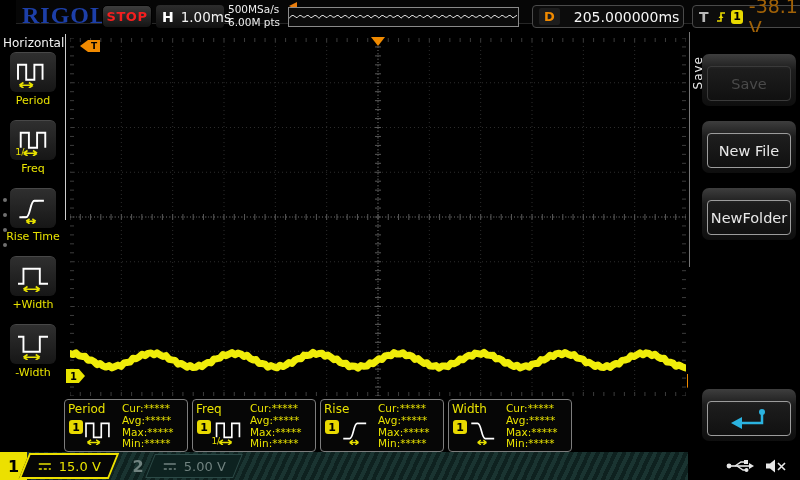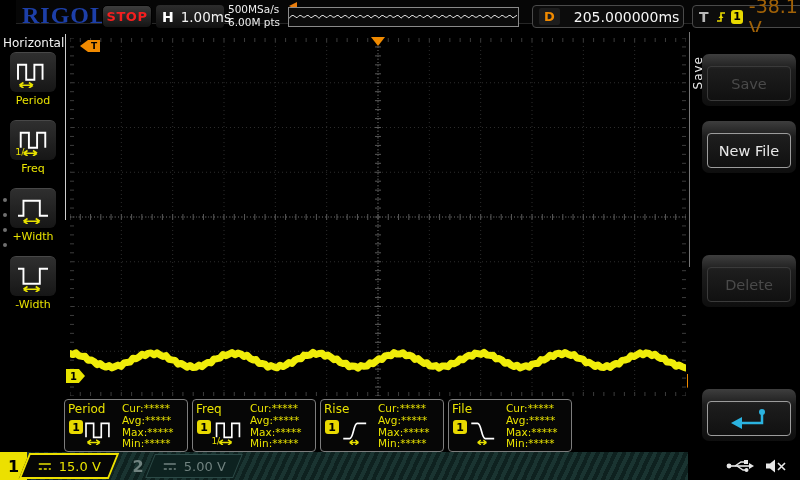--- a/index.html
+++ b/index.html
@@ -177,20 +177,30 @@
   </div>
   <div class="menu-item">
     <div class="menu-btn">
       <svg width="36" height="30" viewBox="0 0 26 22">
         <path d="M4 16 V5 H10 V16 H16 V5 H22 V16" stroke="#fff" stroke-width="1.4" fill="none"></path>
         <text x="0" y="21" fill="#e8e200" font-size="7">1/</text>
         <path d="M6 20 H16 M6 20 l3 -2 M6 20 l3 2 M16 20 l-3 -2 M16 20 l-3 2" stroke="#e8e200" stroke-width="1.2" fill="none"></path>
       </svg>
     </div>
     <div class="menu-label">Freq</div>
+  </div>
+  <div class="menu-item">
+    <div class="menu-btn">
+      <svg width="36" height="30" viewBox="0 0 26 22">
+        <path d="M3 17 H8 C11 17 11 5 14 5 H21" stroke="#fff" stroke-width="1.4" fill="none"></path>
+        <path d="M13 5 H17 M5 17 H9" stroke="#fff" stroke-width="1" fill="none"></path>
+        <path d="M8 20 H15 M8 20 l2.5 -1.8 M8 20 l2.5 1.8 M15 20 l-2.5 -1.8 M15 20 l-2.5 1.8" stroke="#e8e200" stroke-width="1.2" fill="none"></path>
+      </svg>
+    </div>
+    <div class="menu-label">Rise Time</div>
   </div>
   <div class="menu-item">
     <div class="menu-btn">
       <svg width="36" height="30" viewBox="0 0 26 22">
         <path d="M2 16 H6 V5 H18 V16 H24" stroke="#fff" stroke-width="1.4" fill="none"></path>
         <path d="M6 20 H18 M6 20 l3 -2 M6 20 l3 2 M18 20 l-3 -2 M18 20 l-3 2" stroke="#e8e200" stroke-width="1.2" fill="none"></path>
       </svg>
     </div>
     <div class="menu-label">+Width</div>
   </div>
@@ -594,21 +604,21 @@
     </div>
     <div class="meas-right">
       <div><span>Cur:</span><span>*****</span></div>
       <div><span>Avg:</span><span>*****</span></div>
       <div><span>Max:</span><span>*****</span></div>
       <div><span>Min:</span><span>*****</span></div>
     </div>
   </div>
   <div class="meas-box">
     <div class="meas-left">
-      <div class="meas-title">File</div>
+      <div class="meas-title">Width</div>
       <span class="ch-badge">1</span>
       <svg class="meas-glyph" width="34" height="28" viewBox="0 0 26 22">
         <path d="M3 5 H8 C11 5 11 17 14 17 H21" stroke="#fff" stroke-width="1.3" fill="none"></path>
         <path d="M8 20 H15 M8 20 l2.5 -1.8 M8 20 l2.5 1.8 M15 20 l-2.5 -1.8 M15 20 l-2.5 1.8" stroke="#e8e200" stroke-width="1.1" fill="none"></path>
       </svg>
     </div>
     <div class="meas-right">
       <div><span>Cur:</span><span>*****</span></div>
       <div><span>Avg:</span><span>*****</span></div>
       <div><span>Max:</span><span>*****</span></div>
@@ -620,22 +630,22 @@
 <div id="right-panel">
   <div class="panel-edge"></div>
   <div id="save-tab">Save</div>
 
   <div class="sbtn disabled" style="top:22px">
     <div class="inner">Save</div>
   </div>
   <div class="sbtn" style="top:89px">
     <div class="inner">New File</div>
   </div>
-  <div class="sbtn disabled" style="top:223px">
-    <div class="inner">Delete</div>
+  <div class="sbtn" style="top:156px">
+    <div class="inner">NewFolder</div>
   </div>
   <div class="sbtn" style="top:357px">
     <div class="inner">
       <svg width="44" height="26">
         <circle cx="35" cy="6" r="3" fill="#2bb3e0"></circle>
         <path d="M35 8 V17 H13" stroke="#2bb3e0" stroke-width="2.5" fill="none"></path>
         <polygon points="4,17 15,11 15,23" fill="#2bb3e0"></polygon>
       </svg>
     </div>
   </div>

